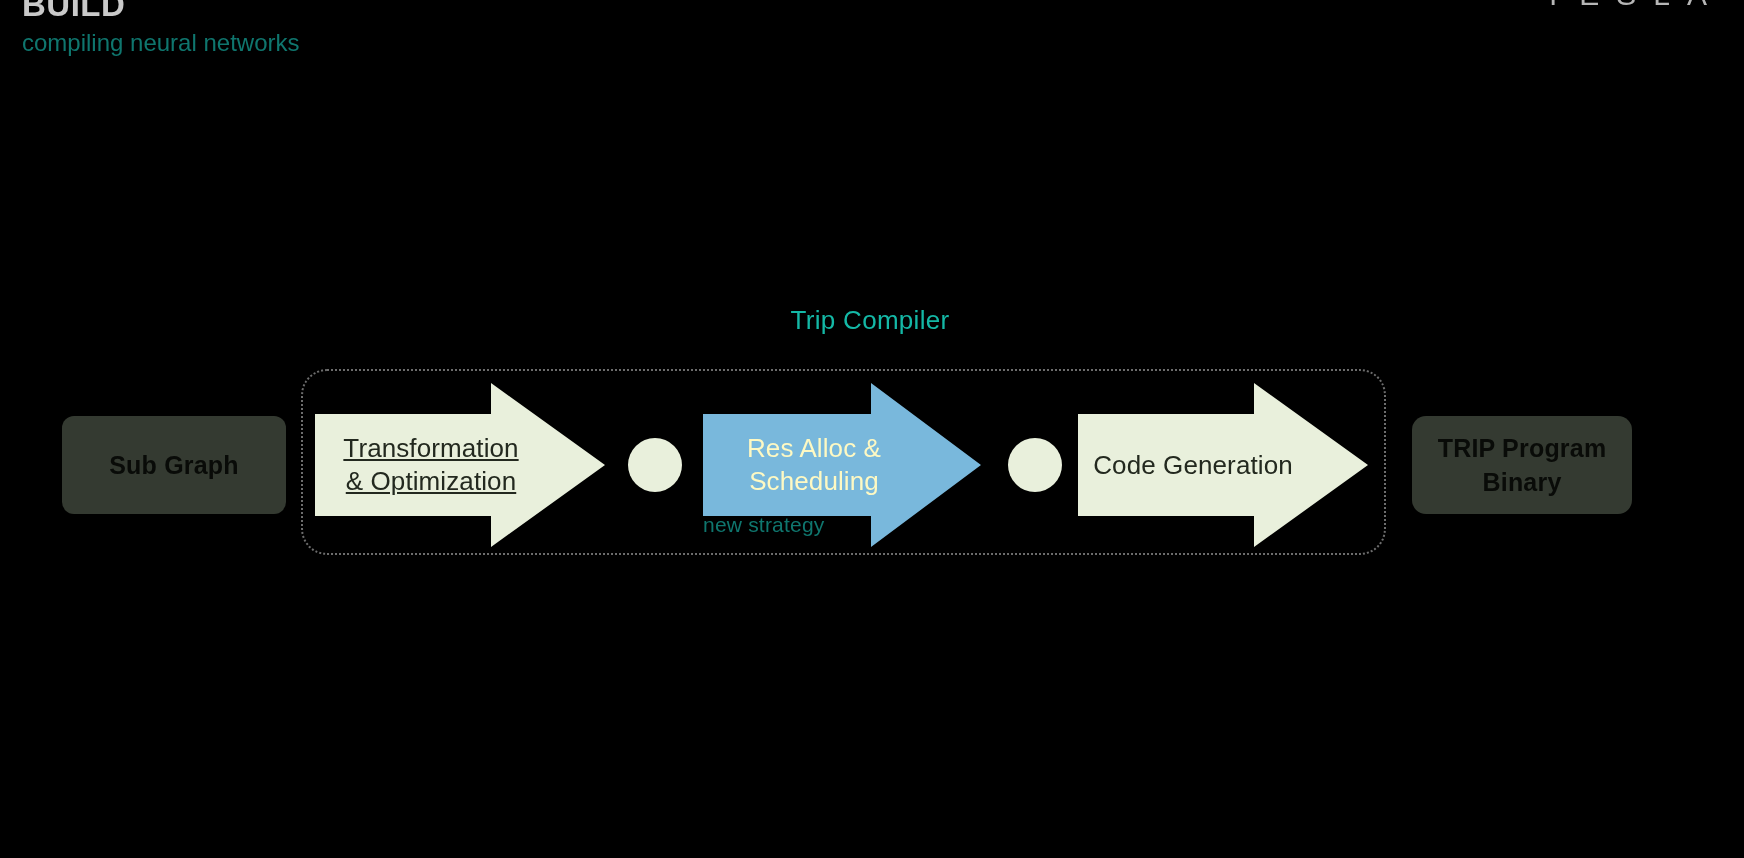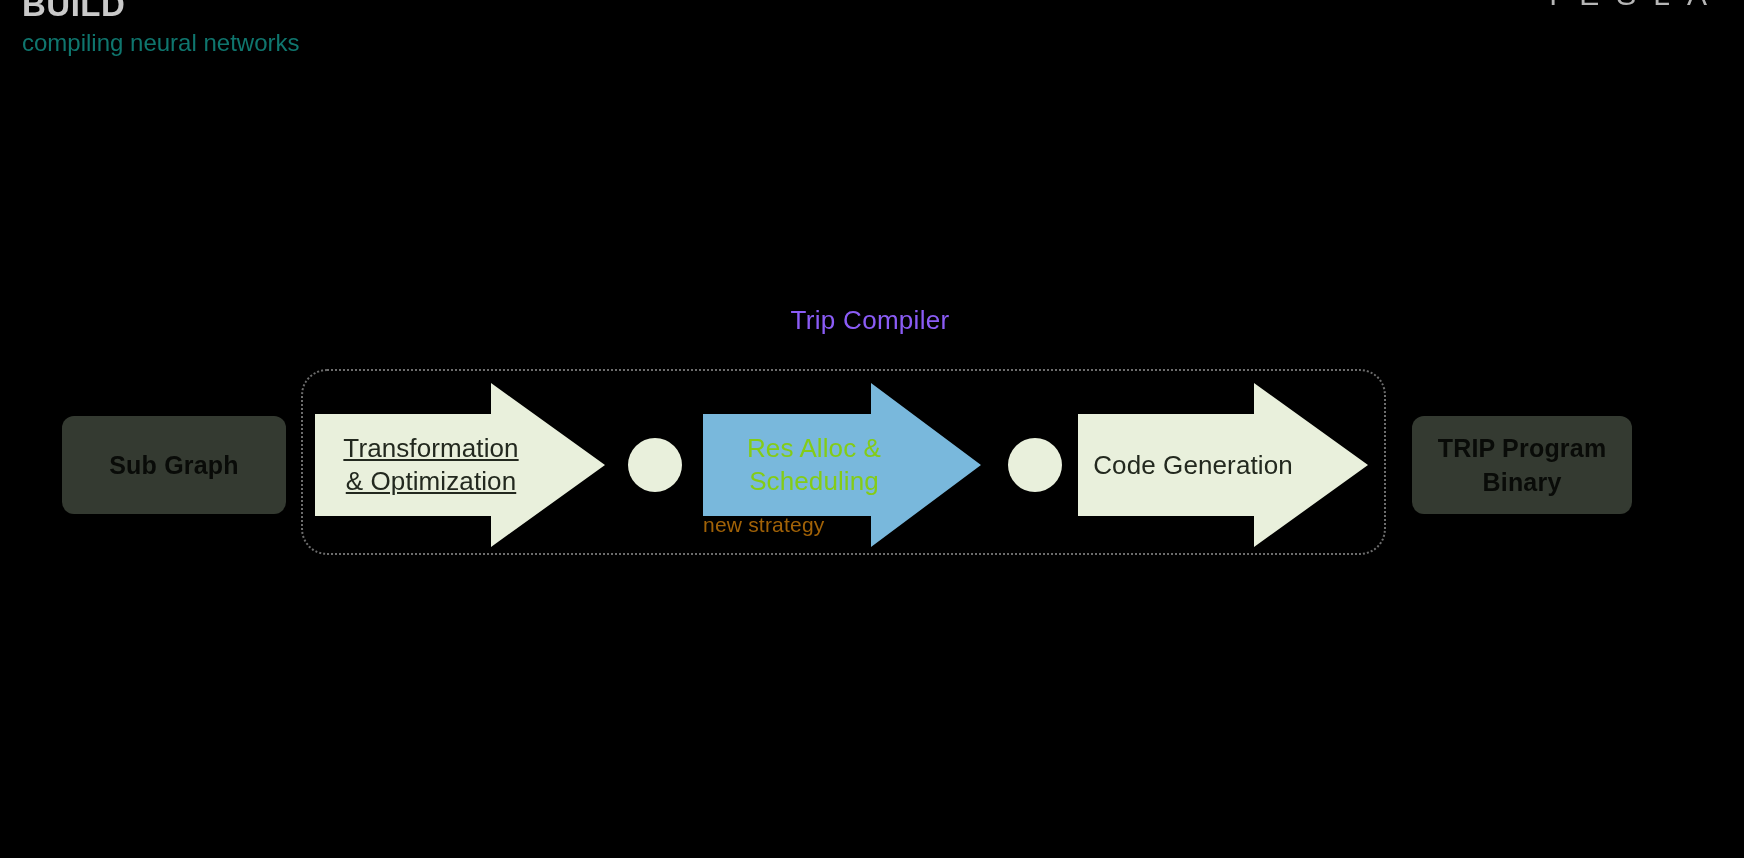--- a/index.html
+++ b/index.html
@@ -63,21 +63,21 @@
     height: 858px;
   }
 
   #compiler-group-label {
     position: absolute;
     left: 750px;
     top: 305px;
     width: 240px;
     text-align: center;
     font-size: 26px;
-    color: #8b5cf6;
+    color: #14b8a6;
     letter-spacing: 0.3px;
   }
 
   #compiler-group-box {
     position: absolute;
     left: 301px;
     top: 369px;
     width: 1085px;
     height: 186px;
     border: 2px dotted #6d6d6d;
@@ -103,20 +103,21 @@
     left: 62px;
     top: 416px;
     width: 224px;
     height: 98px;
   }
   #node-trip-binary {
     left: 1412px;
     top: 416px;
     width: 220px;
     height: 98px;
+    border-radius: 14px;
   }
 
   .stage-arrow {
     position: absolute;
     top: 383px;
     height: 164px;
   }
   .stage-arrow svg { display: block; width: 100%; height: 100%; }
 
   .stage-arrow-label {
@@ -129,37 +130,37 @@
     align-items: center;
     justify-content: center;
     font-size: 26px;
     line-height: 33px;
     text-align: center;
     pointer-events: none;
     letter-spacing: 0.1px;
     white-space: pre-line;
   }
   .label-dark { color: #23291f; }
-  .label-navy { color: #84cc16; }
+  .label-navy { color: #fef9c3; }
 
   #arrow-transform { left: 315px; width: 290px; }
   #arrow-transform .stage-arrow-label { padding-right: 58px; box-sizing: border-box; text-decoration: underline; }
 
   #arrow-resalloc  { left: 703px; width: 278px; }
   #arrow-resalloc .stage-arrow-label { padding-right: 56px; box-sizing: border-box; }
 
   #arrow-codegen   { left: 1078px; width: 290px; }
   #arrow-codegen .stage-arrow-label { padding-right: 60px; box-sizing: border-box; }
 
   #new-strategy-note {
     position: absolute;
     left: 703px;
     top: 513px;
     font-size: 21px;
-    color: #a16207;
+    color: #0f766e;
     letter-spacing: 0.2px;
   }
 
   .connector-dot {
     position: absolute;
     width: 54px;
     height: 54px;
     border-radius: 50%;
     background: #e9f0dc;
     top: 438px;

